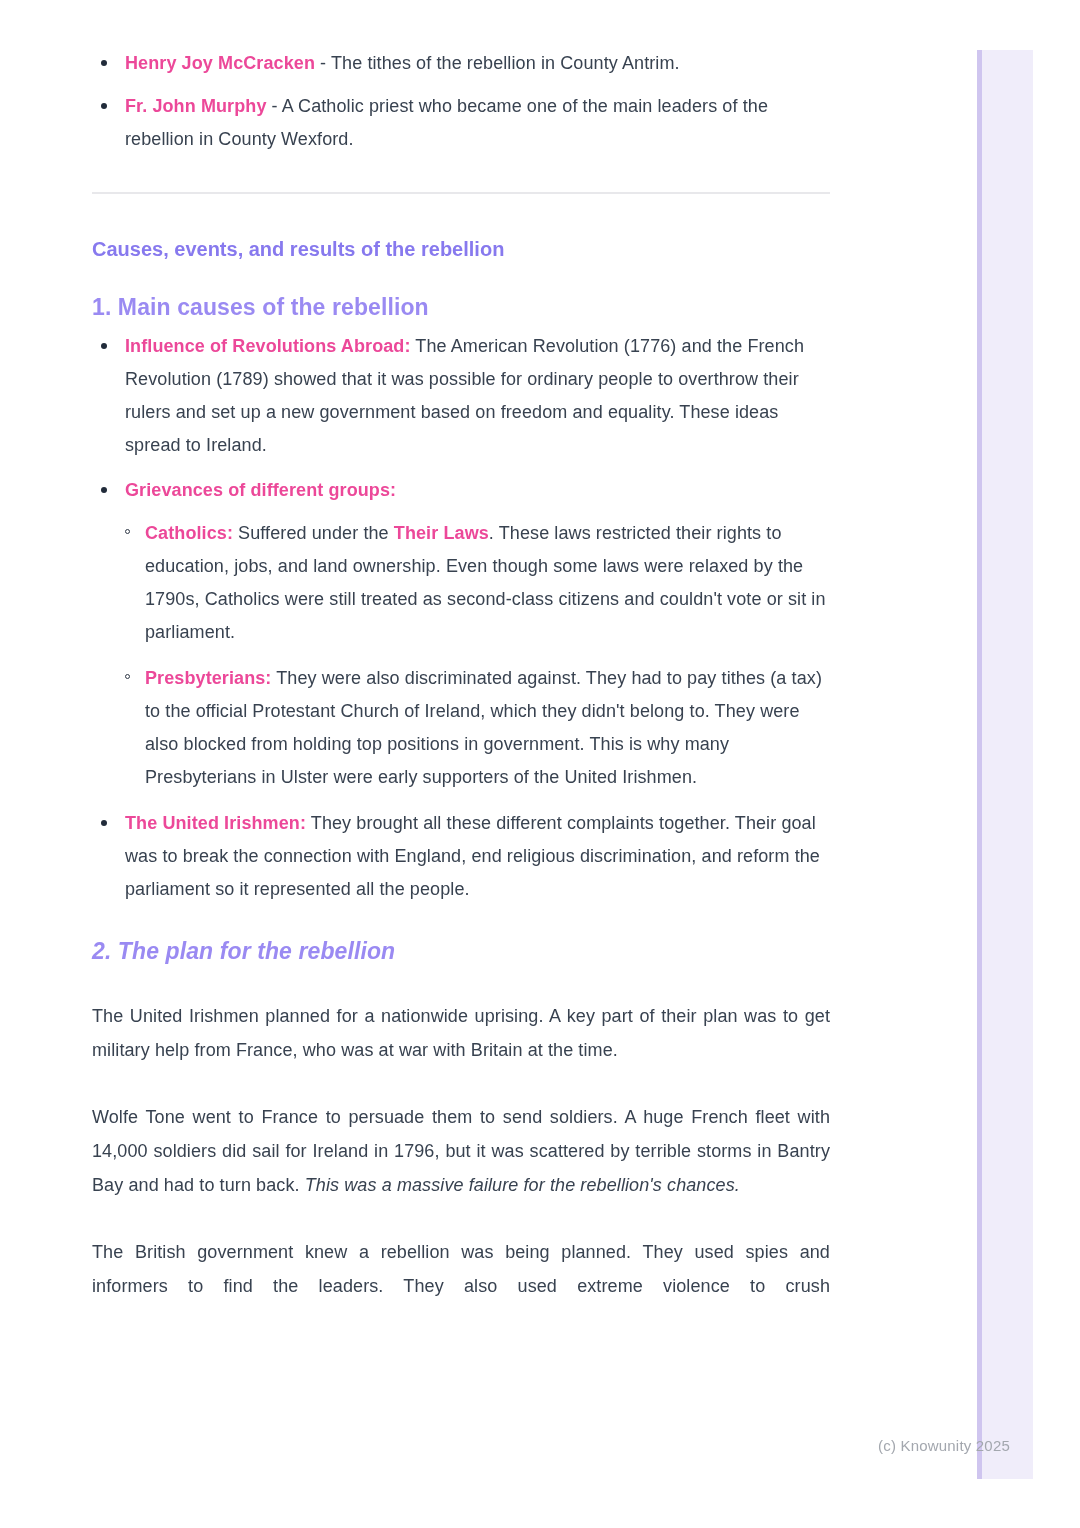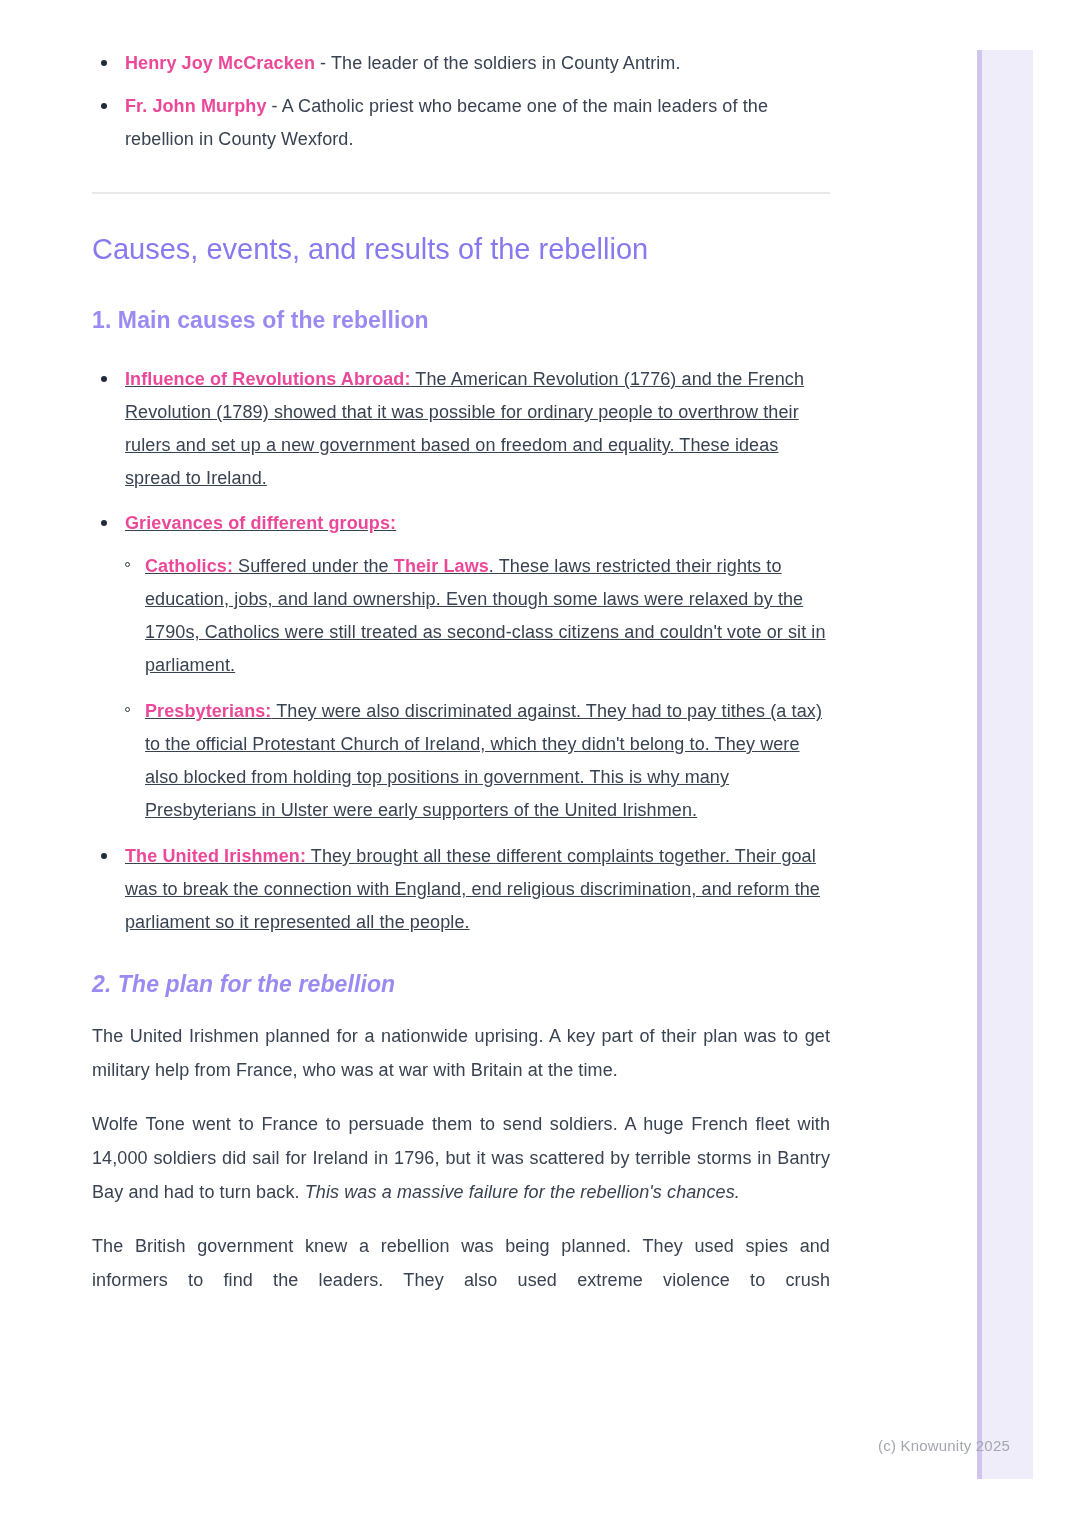--- a/index.html
+++ b/index.html
@@ -38,36 +38,36 @@
     border: 1.5px solid #313a48;
   }
   ul.causes > li { margin-bottom: 12px; }
 
   hr.divider {
     border: none; height: 2px; background: #e8e8eb;
     margin-top: 36px;
   }
   h2.sec-title {
     margin-top: 37px;
-    font-size: 29px; line-height: 37px;
-    font-weight: 400;
+    font-size: 20px; line-height: 37px;
+    font-weight: 700;
     color: #8779ee;
     letter-spacing: 0;
   }
   h3.sub-title {
     font-size: 23px; line-height: 30px;
     font-weight: 600;
     color: #9a8af2;
   }
-  h3.sub1 { margin-top: 37px; }
+  h3.sub1 { margin-top: 24px; }
   h3.sub2 { margin-top: 30px; font-style: italic; }
-  .blist.causes { margin-top: 28px; text-decoration: underline; }
+  .blist.causes { margin-top: 8px; }
 
   .paras p.para {
-    margin-top: 20px;
+    margin-top: 33px;
     line-height: 34px;
     text-align: justify;
   }
   .paras p.para.cut { text-align-last: justify; }
 
   .side-strip {
     position: absolute;
     left: 977px; top: 50px;
     width: 56px; height: 1429px;
     background: #f0edfa;
@@ -87,21 +87,21 @@
 
 <div class="page">
 
   <div class="side-strip"></div>
 
   <main class="content">
 
     <ul class="blist l1 leaders">
         <li>
           <span class="marker"></span>
-          <div class="li-text"><span class="b">Henry Joy McCracken</span><span> - The leader of the soldiers in County Antrim.</span></div>
+          <div class="li-text"><span class="b">Henry Joy McCracken</span><span> - The tithes of the rebellion in County Antrim.</span></div>
         </li>
         <li>
           <span class="marker"></span>
           <div class="li-text"><span class="b">Fr. John Murphy</span><span> - A Catholic priest who became one of the main leaders of the rebellion in County Wexford.</span></div>
         </li>
       </ul>
 
     <hr class="divider">
 
     <h2 class="sec-title">Causes, events, and results of the rebellion</h2>

